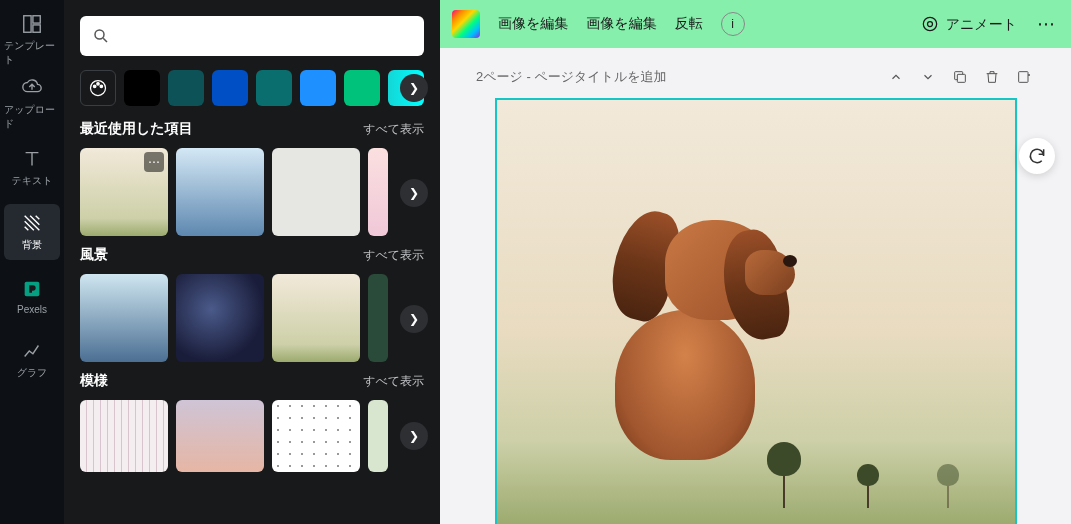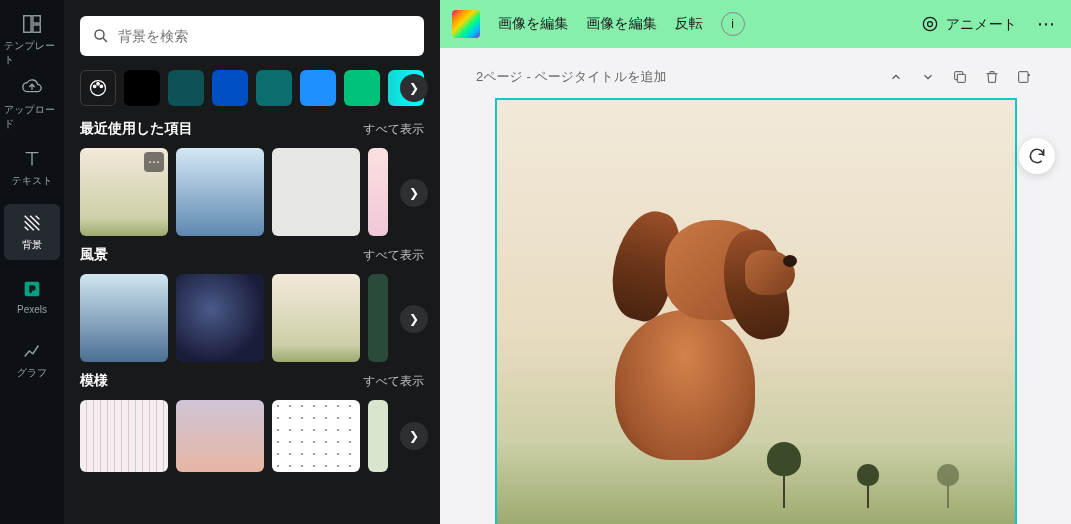--- a/index.html
+++ b/index.html
@@ -96,21 +96,20 @@
       <span>グラフ</span>
     </div>
 </div>
 
 <div class="panel">
   <div class="search">
     <svg width="18" height="18" viewBox="0 0 24 24" fill="none" stroke="#555" stroke-width="2">
         <circle cx="10" cy="10" r="6"></circle>
         <path d="M15 15l5 5"></path>
       </svg>
-    <input placeholder="背景を検索" style="">
   </div>
   <div class="colors">
     <div class="col-btn">
         <svg width="20" height="20" viewBox="0 0 24 24" fill="none" stroke="currentColor" stroke-width="1.5">
           <circle cx="12" cy="12" r="9"></circle>
           <circle cx="8" cy="10" r="1.5" fill="currentColor"></circle>
           <circle cx="12" cy="7" r="1.5" fill="currentColor"></circle>
           <circle cx="16" cy="10" r="1.5" fill="currentColor"></circle>
         </svg>
       </div>

